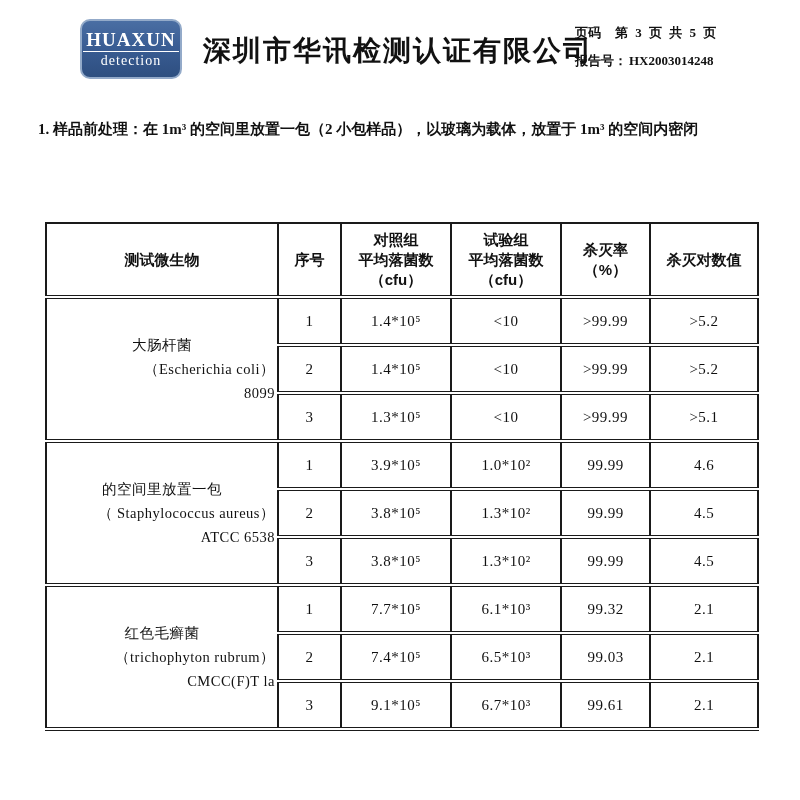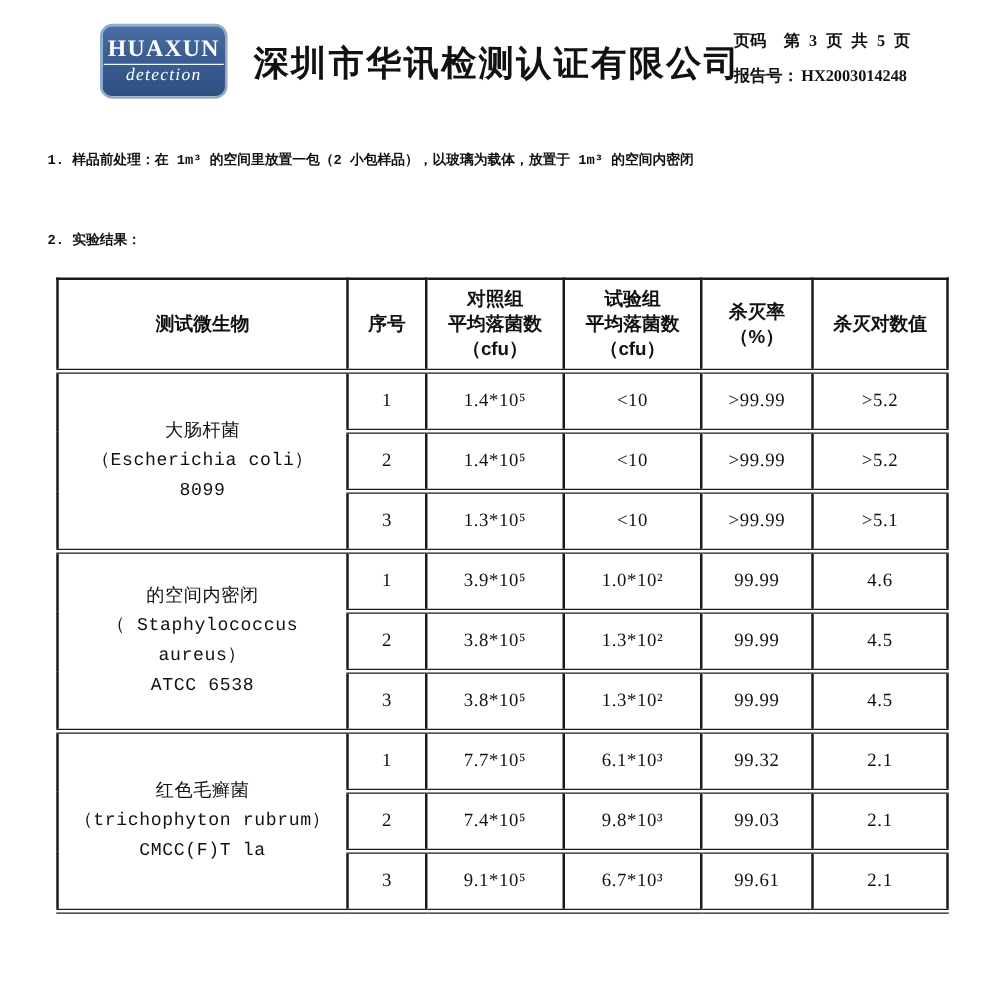--- a/index.html
+++ b/index.html
@@ -13,38 +13,38 @@
     position:absolute;left:80px;top:19px;width:102px;height:60px;
     background:linear-gradient(180deg,#4a6ea3 0%,#3a5d94 45%,#2e4f80 100%);
     border:2px solid #93aac9;border-radius:10px;
     display:flex;flex-direction:column;align-items:center;justify-content:center;
     color:#fff;box-sizing:border-box;
   }
   .logo .l1{
     font-family:"Liberation Serif",serif;font-weight:bold;font-size:19px;
     letter-spacing:1px;border-bottom:1.5px solid #fff;padding:0 3px 1px 3px;line-height:20px;
   }
-  .logo .l2{font-family:"Liberation Serif",serif;font-size:14px;line-height:17px;letter-spacing:1px;font-style:italic;}
+  .logo .l2{font-family:"Liberation Serif",serif;font-size:14px;line-height:17px;letter-spacing:1px;}
   .company{
     position:absolute;left:203px;top:32px;
     font-family:"Liberation Sans","DejaVu Sans",sans-serif;
     font-size:28px;font-weight:bold;letter-spacing:2px;white-space:nowrap;
   }
   .pageinfo{
     position:absolute;left:575px;top:24px;width:210px;
     font-size:13px;font-weight:bold;line-height:18px;
   }
   .pageinfo .row{display:flex;margin-bottom:10px;white-space:nowrap;}
-  .pageinfo .lab{margin-right:14px;margin-left:12px;}
+  .pageinfo .lab{margin-right:14px;}
   .pageinfo .spaced{letter-spacing:2px;}
   
   .para{
     position:absolute;left:38px;width:740px;
-    font-family:Liberation Mono, monospace;
-    font-size:11px;font-weight:bold;line-height:23px;
+    font-family:Liberation Serif, serif;
+    font-size:15px;font-weight:bold;line-height:23px;
   }
   .para.p1{top:118px;}
   .para.p2{top:182px;}
   
   table.results{
     position:absolute;left:45px;top:222px;width:712px;
     border-collapse:collapse;table-layout:fixed;
     font-size:15px;
   }
   table.results th,table.results td{
@@ -58,21 +58,21 @@
   table.results tbody td{
     height:48px;
     border-top:4px double #1a1a1a;border-bottom:4px double #1a1a1a;
     font-family:"Liberation Serif","DejaVu Serif",serif;letter-spacing:0.5px;
   }
   table.results thead th{border-bottom:4px double #1a1a1a;}
   td.org{
     font-family:"Liberation Sans","DejaVu Sans",sans-serif;
     font-size:14.5px;line-height:24px;font-weight:normal;letter-spacing:0;
   }
-  td.org .latin{font-family:Liberation Mono, monospace;}
+  td.org .latin{font-family:Liberation Serif, serif;text-align:right;}
 </style>
 </head>
 <body>
 
 <div class="page">
 
   <div class="logo">
     <div class="l1">HUAXUN</div>
     <div class="l2">detection</div>
   </div>
@@ -84,21 +84,20 @@
     </div>
     <div class="row">
       <span class="lab" style="margin-right:2px;">报告号：</span>
       <span>HX2003014248</span>
     </div>
   </div>
 
   <div class="para p1">
     <div>1. 样品前处理：在 1m³ 的空间里放置一包（2 小包样品），以玻璃为载体，放置于 1m³ 的空间内密闭</div>
   </div>
-  <div class="para p2">2. 实验结果：</div>
 
   <table class="results">
     <colgroup>
       <col style="width:232px">
         <col style="width:63px">
         <col style="width:110px">
       <col style="width:110px">
         <col style="width:89px">
         <col style="width:108px">
     </colgroup>
@@ -153,21 +152,21 @@
       <tr>
         <td>3</td>
         <td>1.3*10⁵</td>
         <td>&lt;10</td>
         <td>&gt;99.99</td>
         <td>&gt;5.1</td>
       </tr>
 
       <tr>
         <td class="org" rowspan="3">
-          <div>的空间内密闭</div>
+          <div>的空间里放置一包</div>
           <div class="latin">（ Staphylococcus aureus）</div>
           <div class="latin">ATCC 6538</div>
         </td>
         <td>1</td>
         <td>3.9*10⁵</td>
         <td>1.0*10²</td>
         <td>99.99</td>
         <td>4.6</td>
       </tr>
       <tr>
@@ -193,21 +192,21 @@
         </td>
         <td>1</td>
         <td>7.7*10⁵</td>
         <td>6.1*10³</td>
         <td>99.32</td>
         <td>2.1</td>
       </tr>
       <tr>
         <td>2</td>
         <td>7.4*10⁵</td>
-        <td>9.8*10³</td>
+        <td>6.5*10³</td>
         <td>99.03</td>
         <td>2.1</td>
       </tr>
       <tr>
         <td>3</td>
         <td>9.1*10⁵</td>
         <td>6.7*10³</td>
         <td>99.61</td>
         <td>2.1</td>
       </tr>

